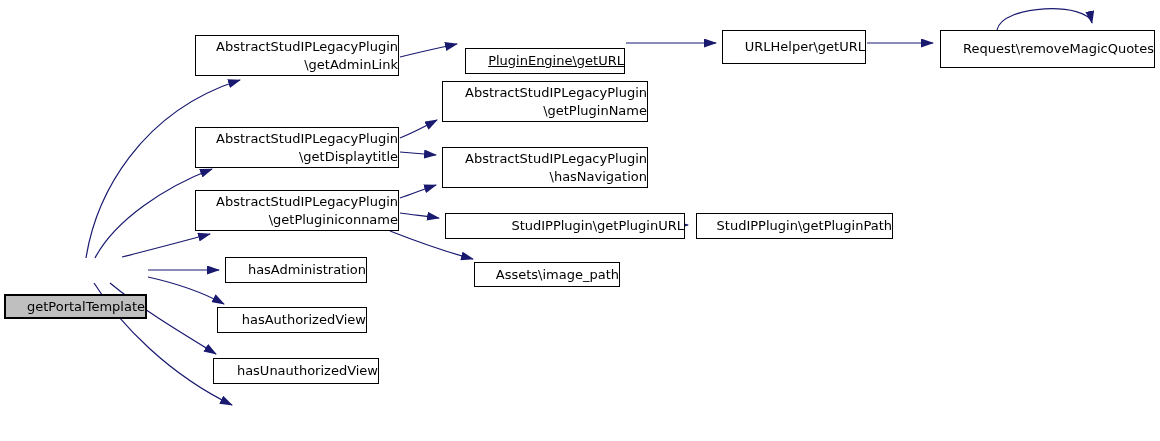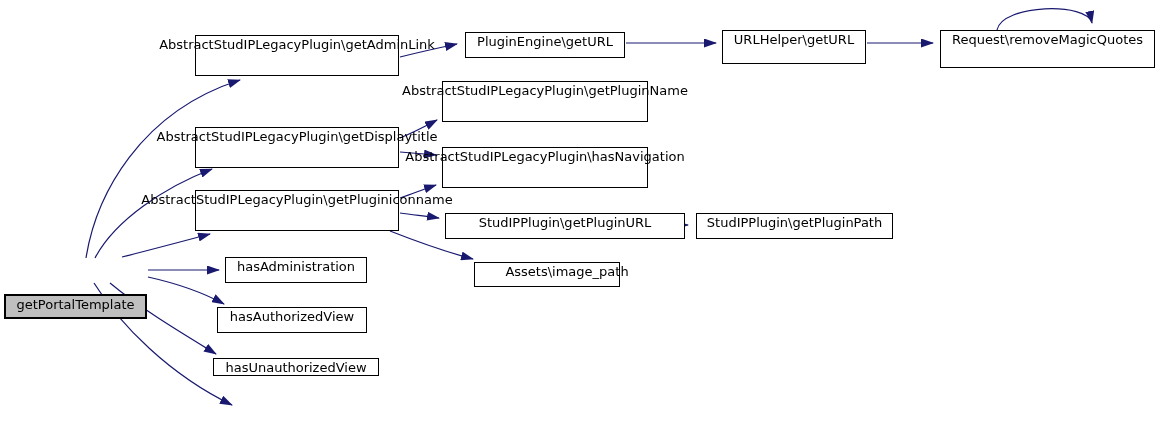--- a/index.html
+++ b/index.html
@@ -10,38 +10,38 @@
     font-family:"DejaVu Sans","Liberation Sans",sans-serif;
     overflow:hidden;
   }
   .edges{position:absolute;left:0;top:0;width:1160px;height:441px;}
   .edges path{fill:none;stroke:var(--edge,#191970);stroke-width:1.2px;}
   .edges .arrowhead{fill:var(--edge,#191970);stroke:none;}
   .node{
     position:absolute;box-sizing:border-box;
     background:var(--nodefill,#ffffff);
     border:1px solid var(--nodeborder,#000000);
-    display:flex;flex-direction:row;justify-content:center;align-items:flex-start;
+    display:flex;flex-direction:column;justify-content:center;align-items:flex-end;
     font-size:13px;line-height:18px;color:var(--text,#000000);
     white-space:nowrap;text-align:center;cursor:pointer;
   }
   .node--highlight{
     background:var(--hlfill,#bfbfbf);
     border-width:2px;cursor:default;
   }
   
   .n-getPortalTemplate {left:4px;  top:258px; width:143px; height:25px;margin-top:36px;}
   .n-getAdminLink      {left:195px;top:35px;  width:204px; height:41px;}
   .n-getDisplaytitle   {left:195px;top:127px; width:204px; height:41px;}
   .n-getPluginiconname {left:195px;top:190px; width:204px; height:41px;}
   .n-hasAdministration {left:225px;top:257px; width:142px; height:26px;}
   .n-hasAuthorizedView {left:217px;top:307px; width:150px; height:26px;}
-  .n-hasUnauthorizedView{left:213px;top:358px;width:166px; height:18px;}
+  .n-hasUnauthorizedView{left:213px;top:358px;width:166px; height:26px;}
   .n-showOverview      {left:237px;top:408px; width:118px; height:25px;}
-  .n-pluginEngineGetURL{left:465px;top:32px;  width:160px; height:26px;}
+  .n-pluginEngineGetURL{left:465px;top:48px;  width:160px; height:26px;text-decoration:underline;}
   .n-getPluginName     {left:442px;top:81px;  width:206px; height:41px;}
   .n-hasNavigation     {left:442px;top:147px; width:206px; height:41px;}
   .n-getPluginURL      {left:445px;top:213px; width:240px; height:26px;}
   .n-imagePath         {left:474px;top:262px; width:146px; height:25px;padding-left:40px;}
   .n-urlHelperGetURL   {left:722px;top:30px;  width:144px; height:34px;}
   .n-getPluginPath     {left:696px;top:213px; width:197px; height:26px;}
   .n-removeMagicQuotes {left:940px;top:30px;  width:215px; height:38px;}
 </style>
 </head>
 <body>

